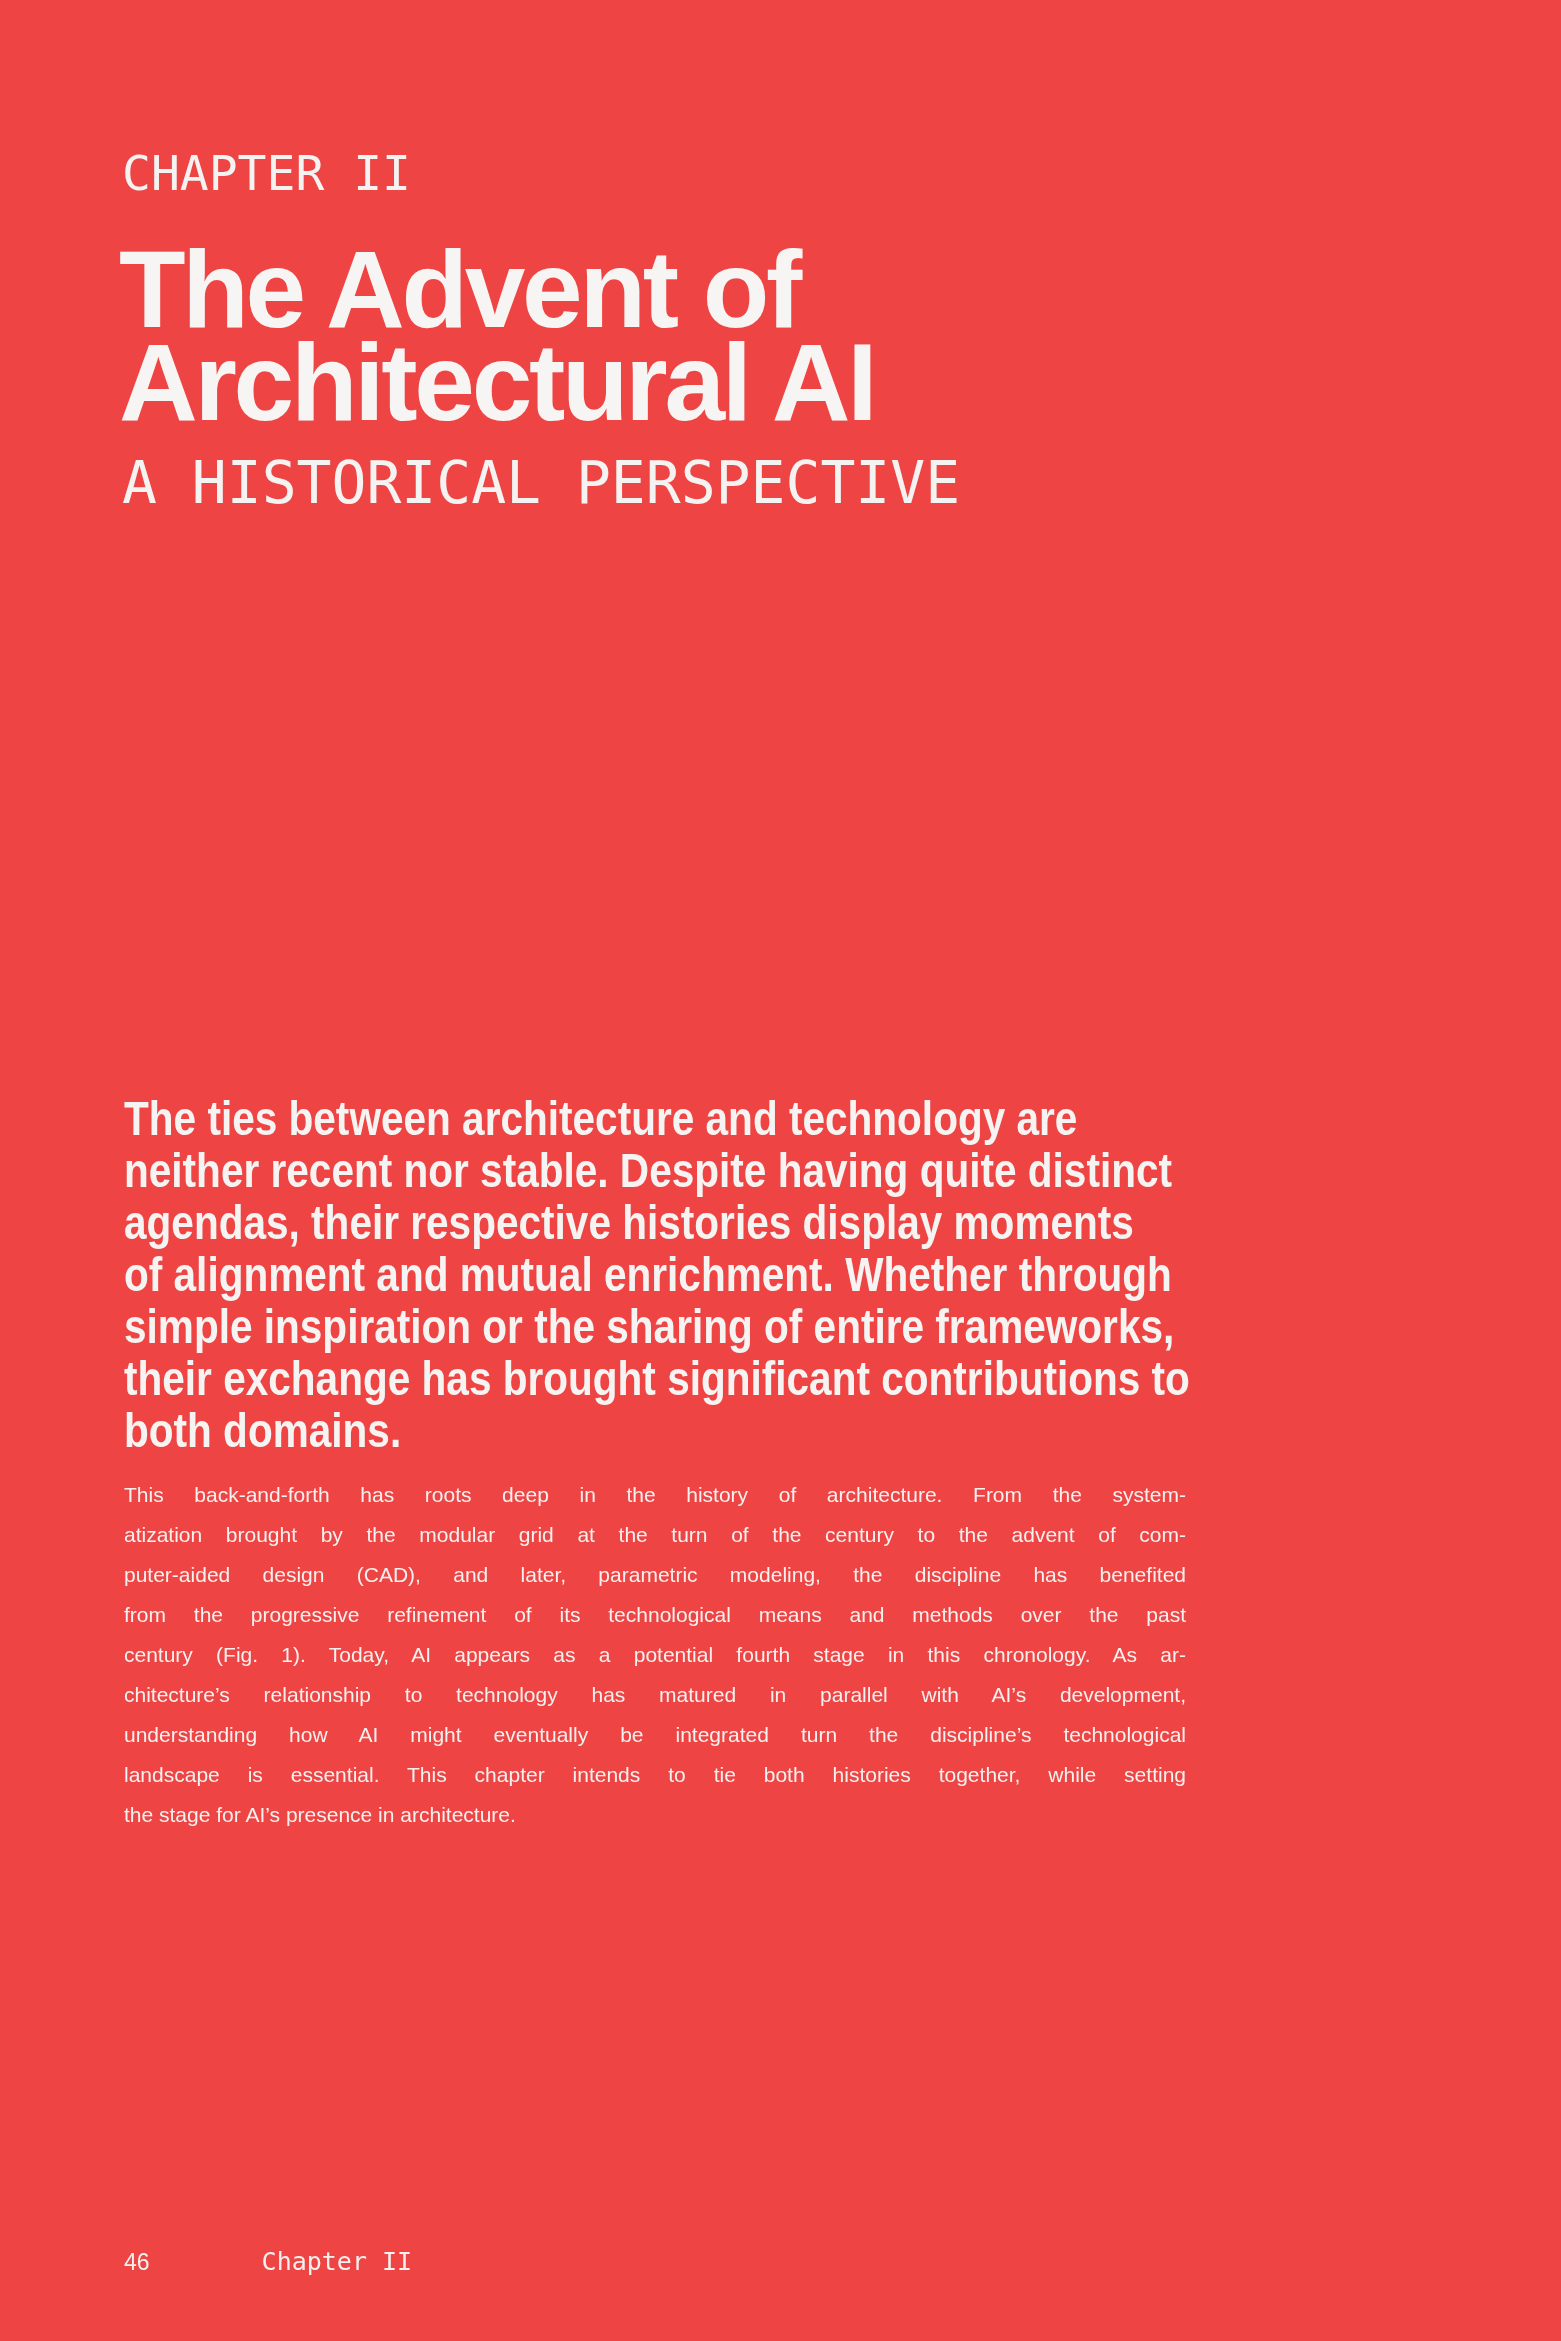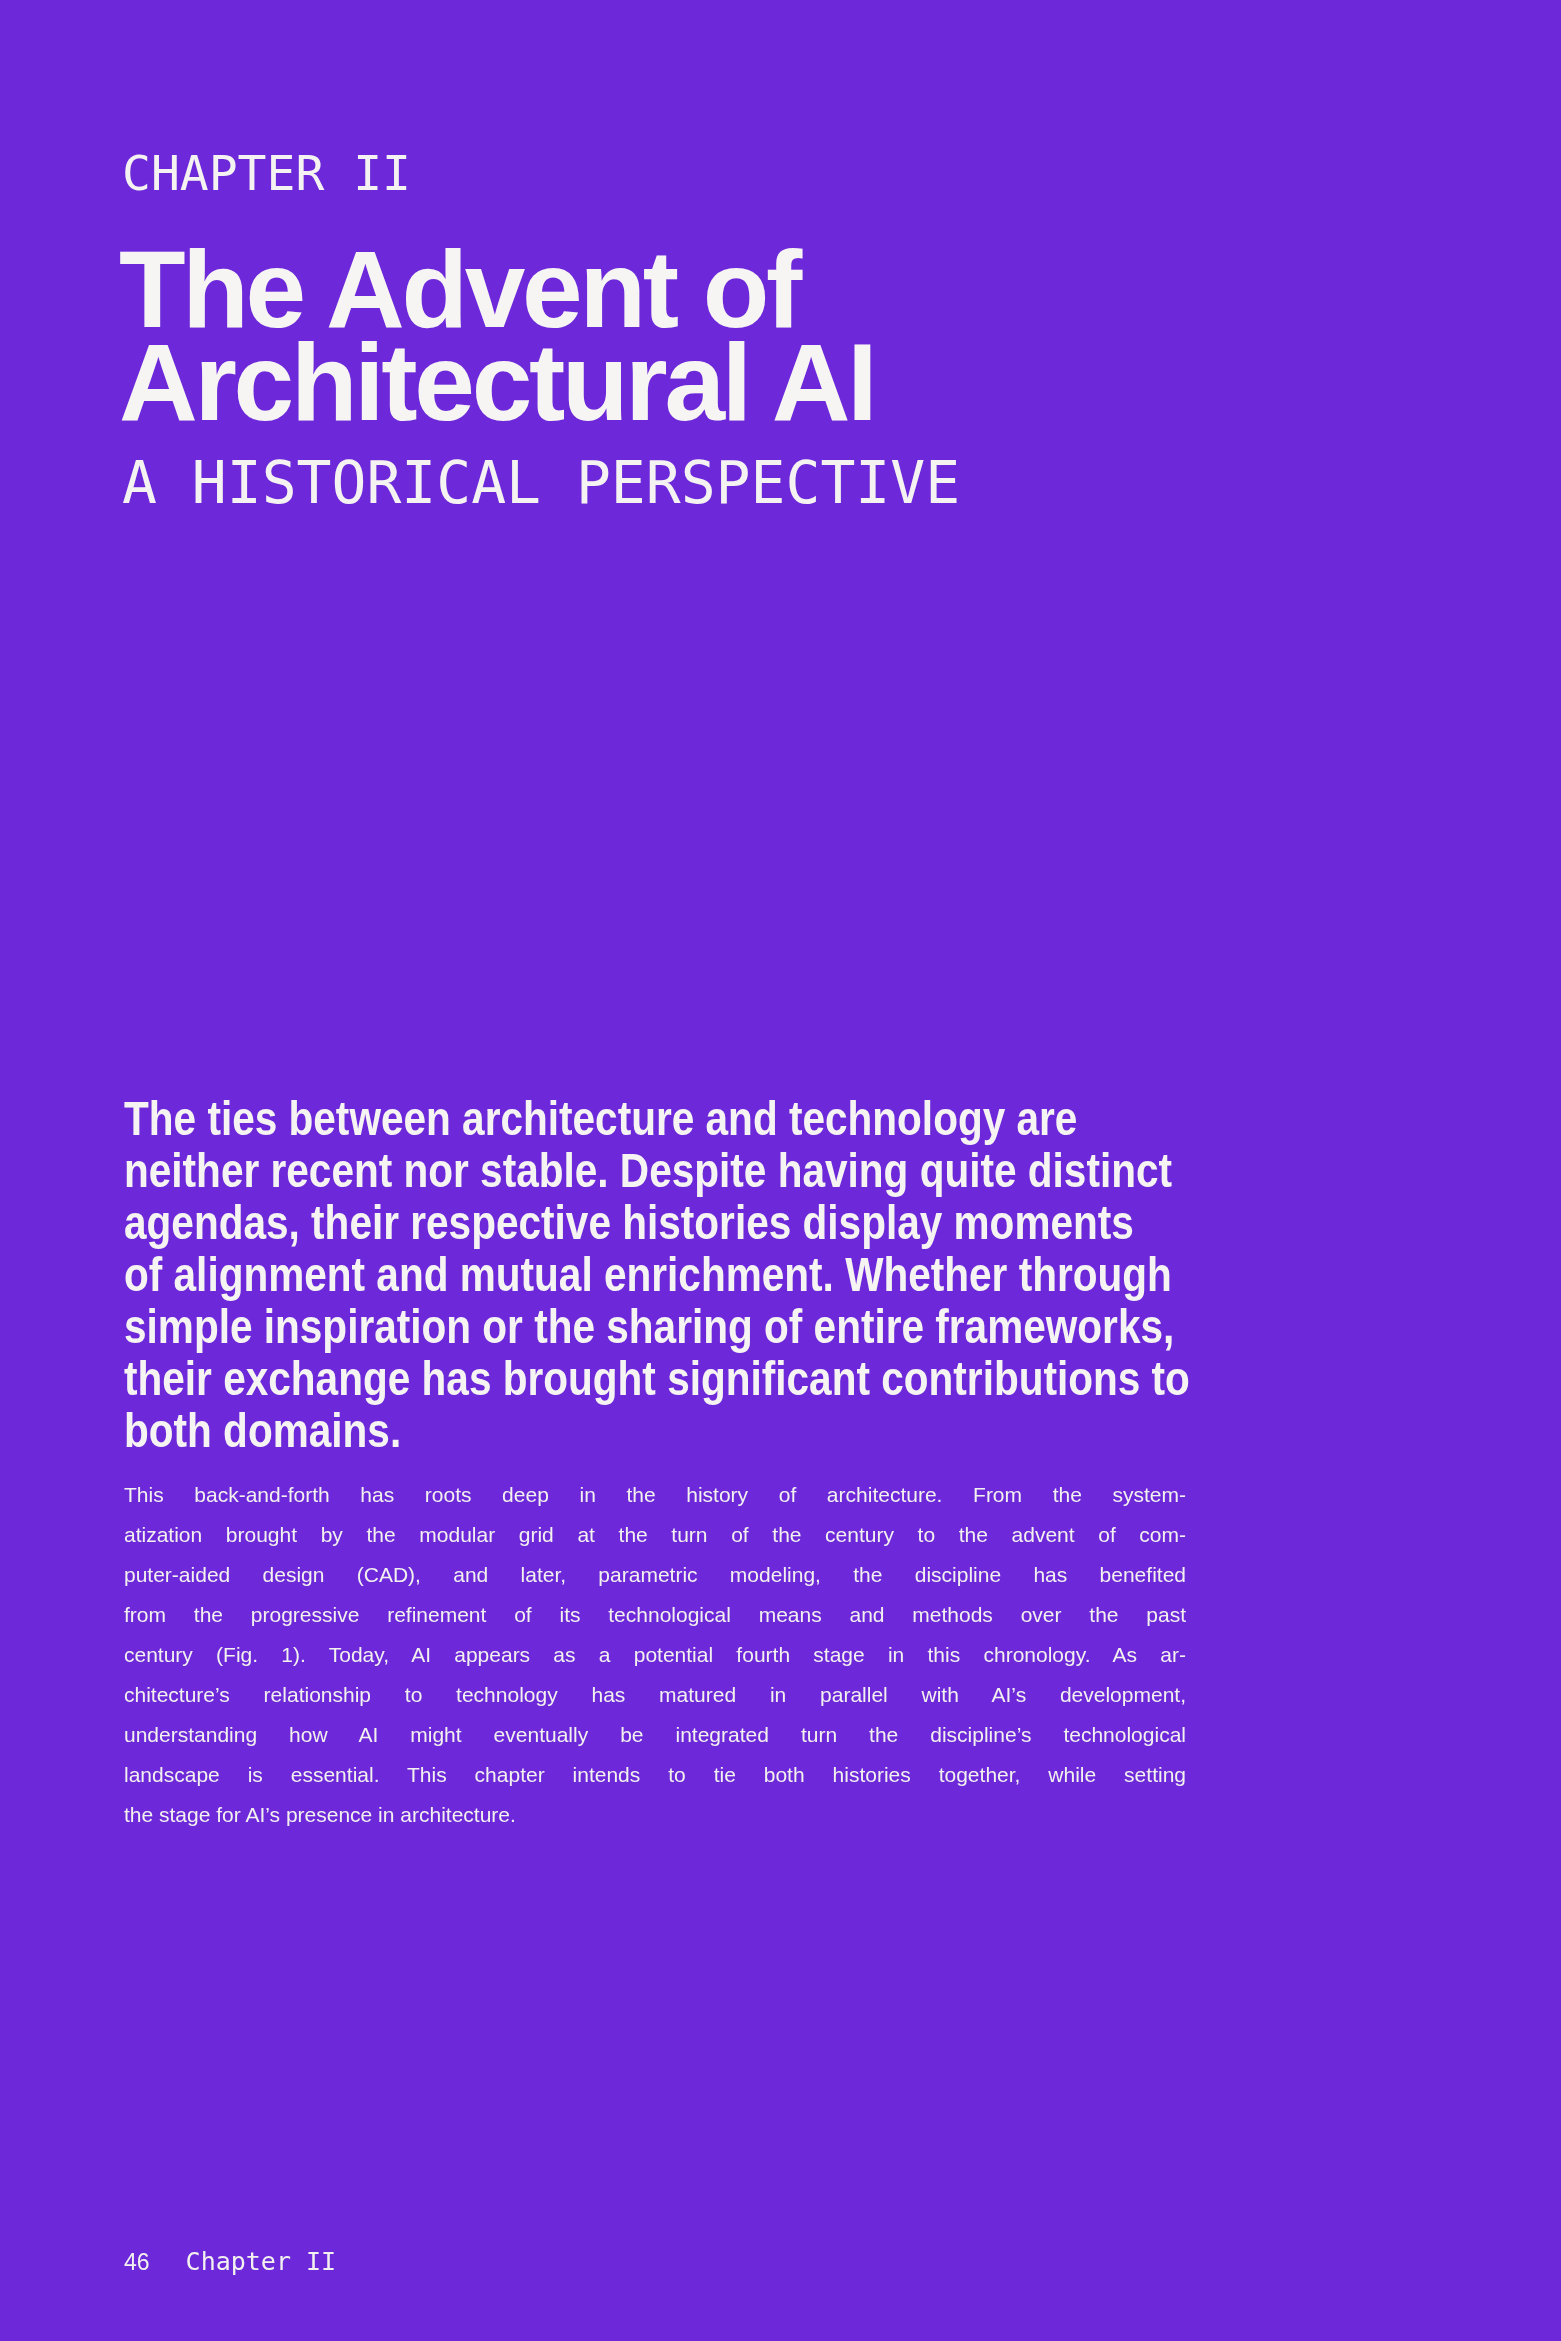--- a/index.html
+++ b/index.html
@@ -84,36 +84,36 @@
   .bodytext .body-line.last {
     text-align: center;
     text-align-last: left;
   }
   .footer {
     position: absolute;
     left: 124px;
     top: 2247px;
     display: flex;
     align-items: baseline;
-    gap: 36px;
+    gap: 112px;
     color: #f2f1ef;
   }
   .page-number {
     font-size: 23px;
     font-family: "Liberation Sans", sans-serif;
   }
   .chapter-ref {
     font-family: "DejaVu Sans Mono", monospace;
     font-size: 25px;
   }
 </style>
 </head>
 <body>
 
-<div class="page" style="background: #6d28d9; color: rgb(244, 243, 241); text-decoration: underline;">
+<div class="page" style="background: #ef4444; color: rgb(244, 243, 241); text-decoration: underline;">
 
   <div class="chapter-label">CHAPTER II</div>
 
   <h1 class="title">
     <div class="title-line">The Advent of</div>
     <div class="title-line">Architectural AI</div>
   </h1>
 
   <div class="subtitle">A HISTORICAL PERSPECTIVE</div>
 

